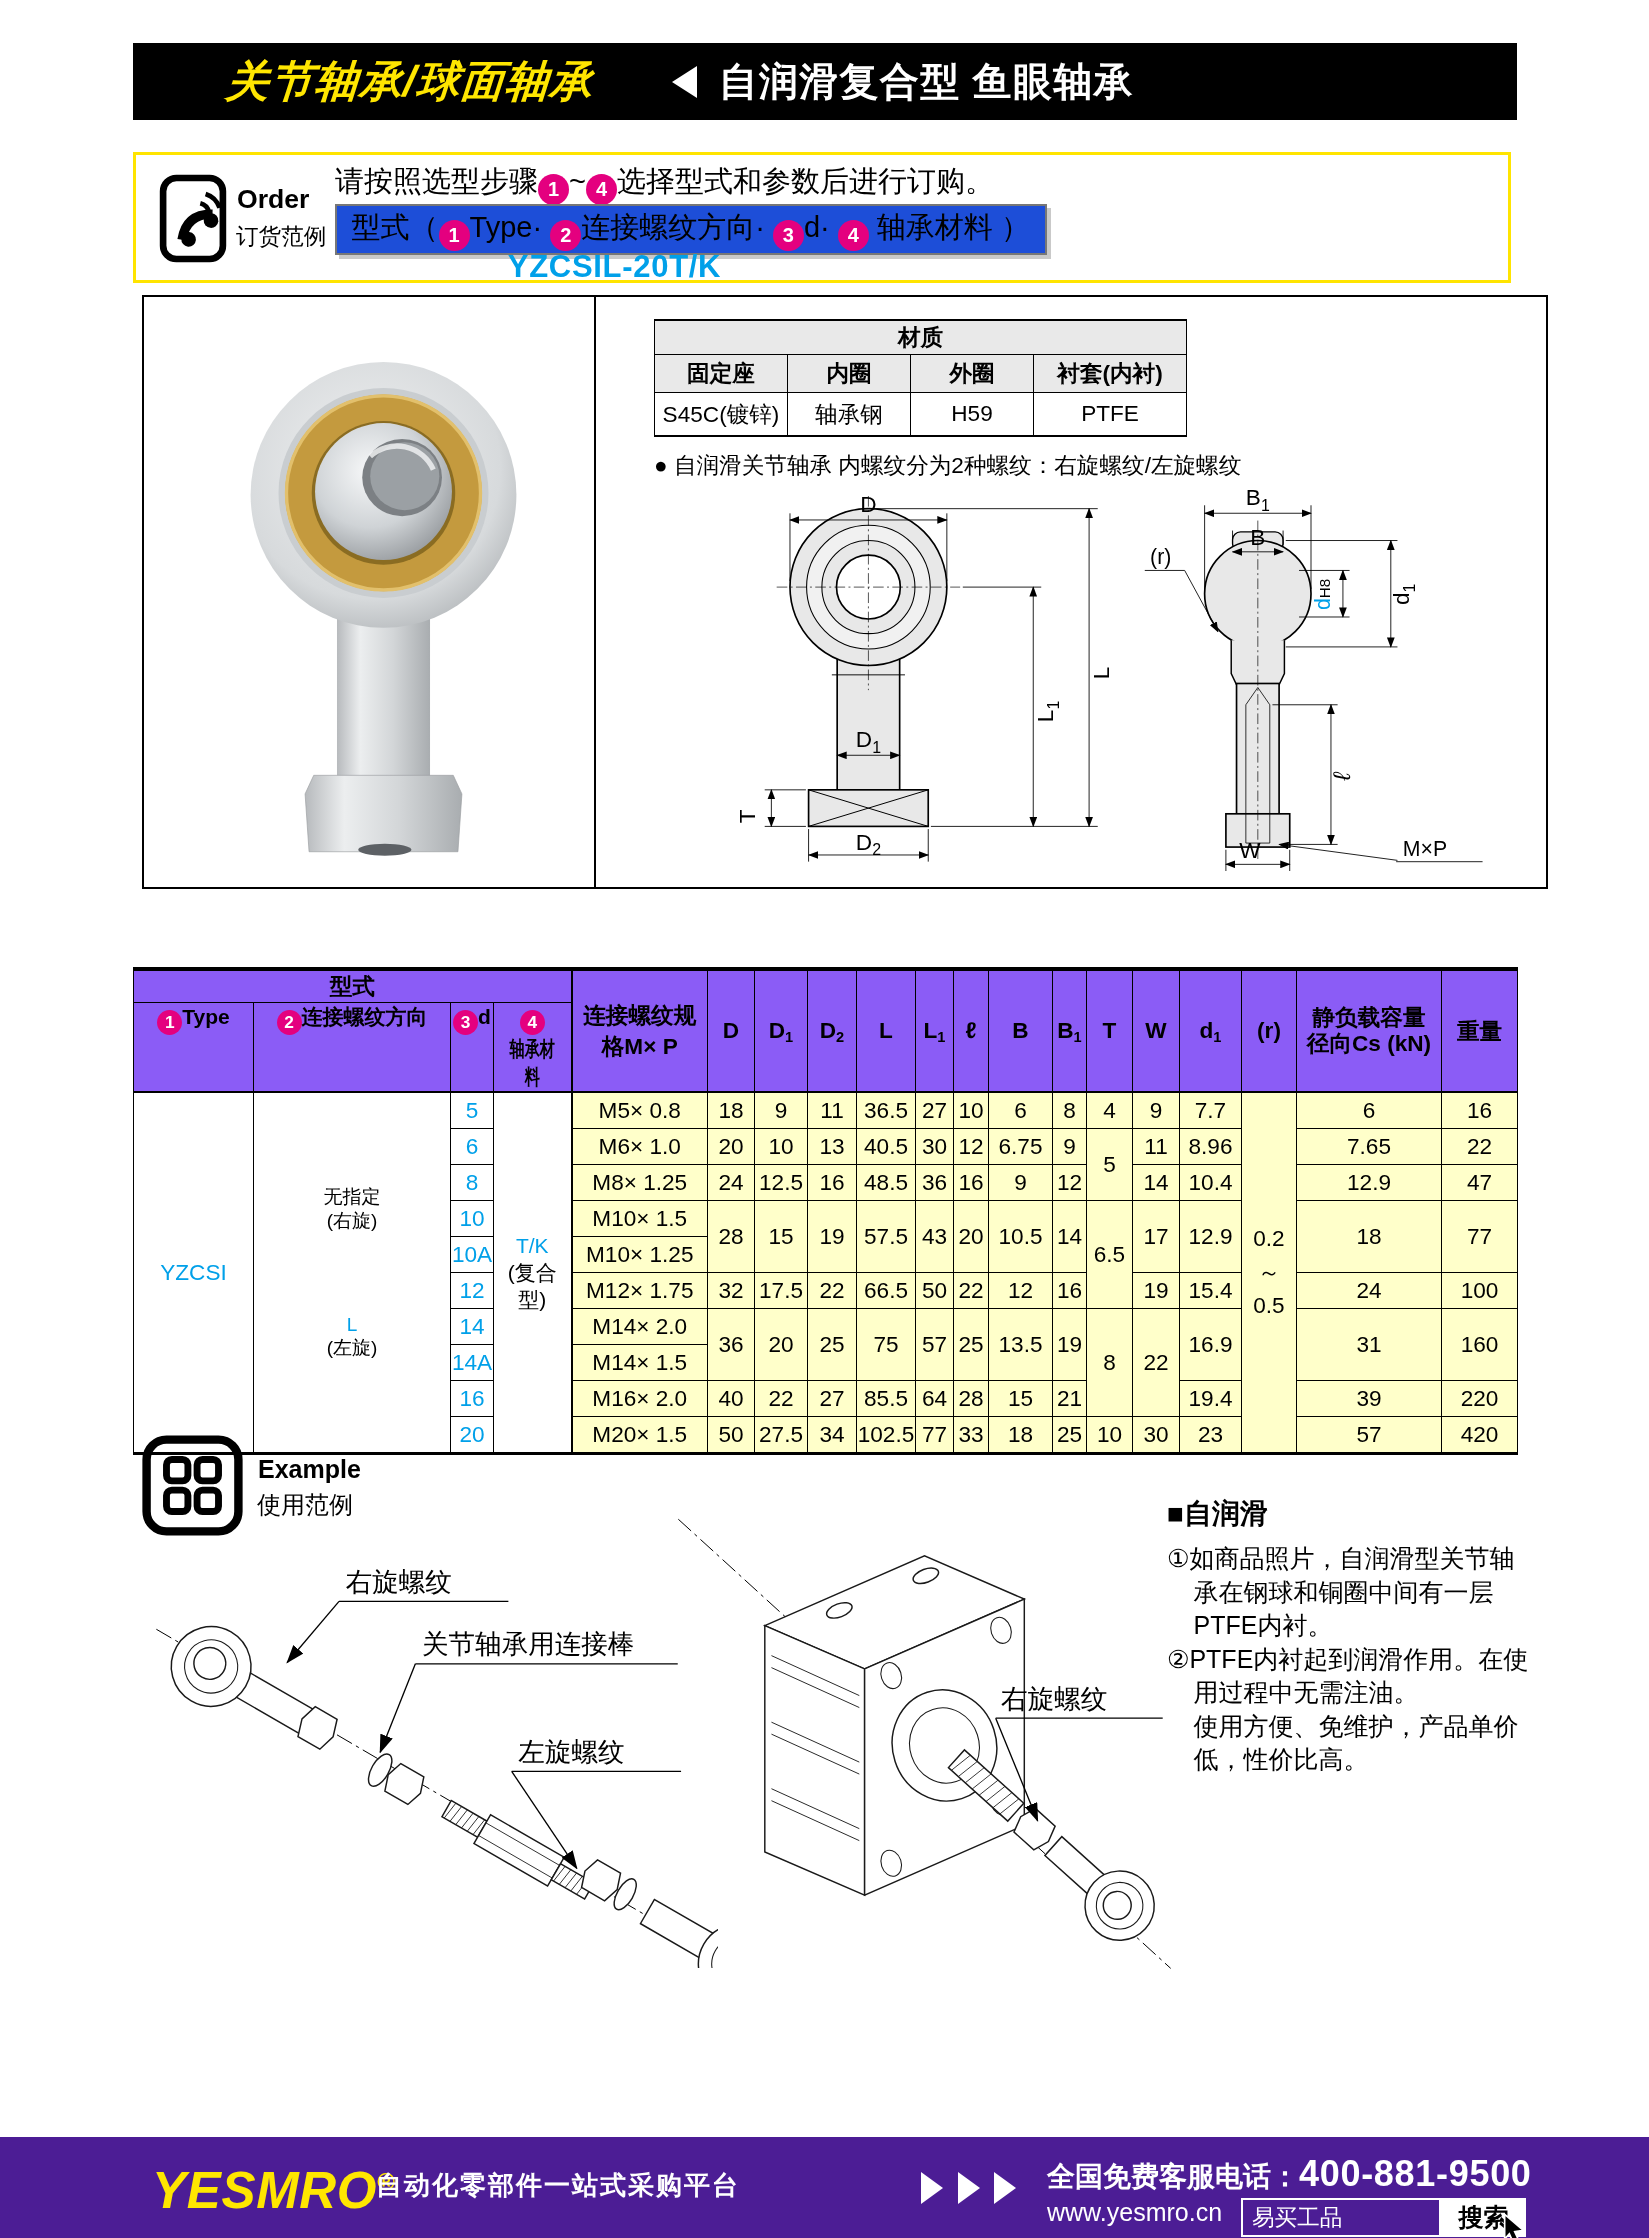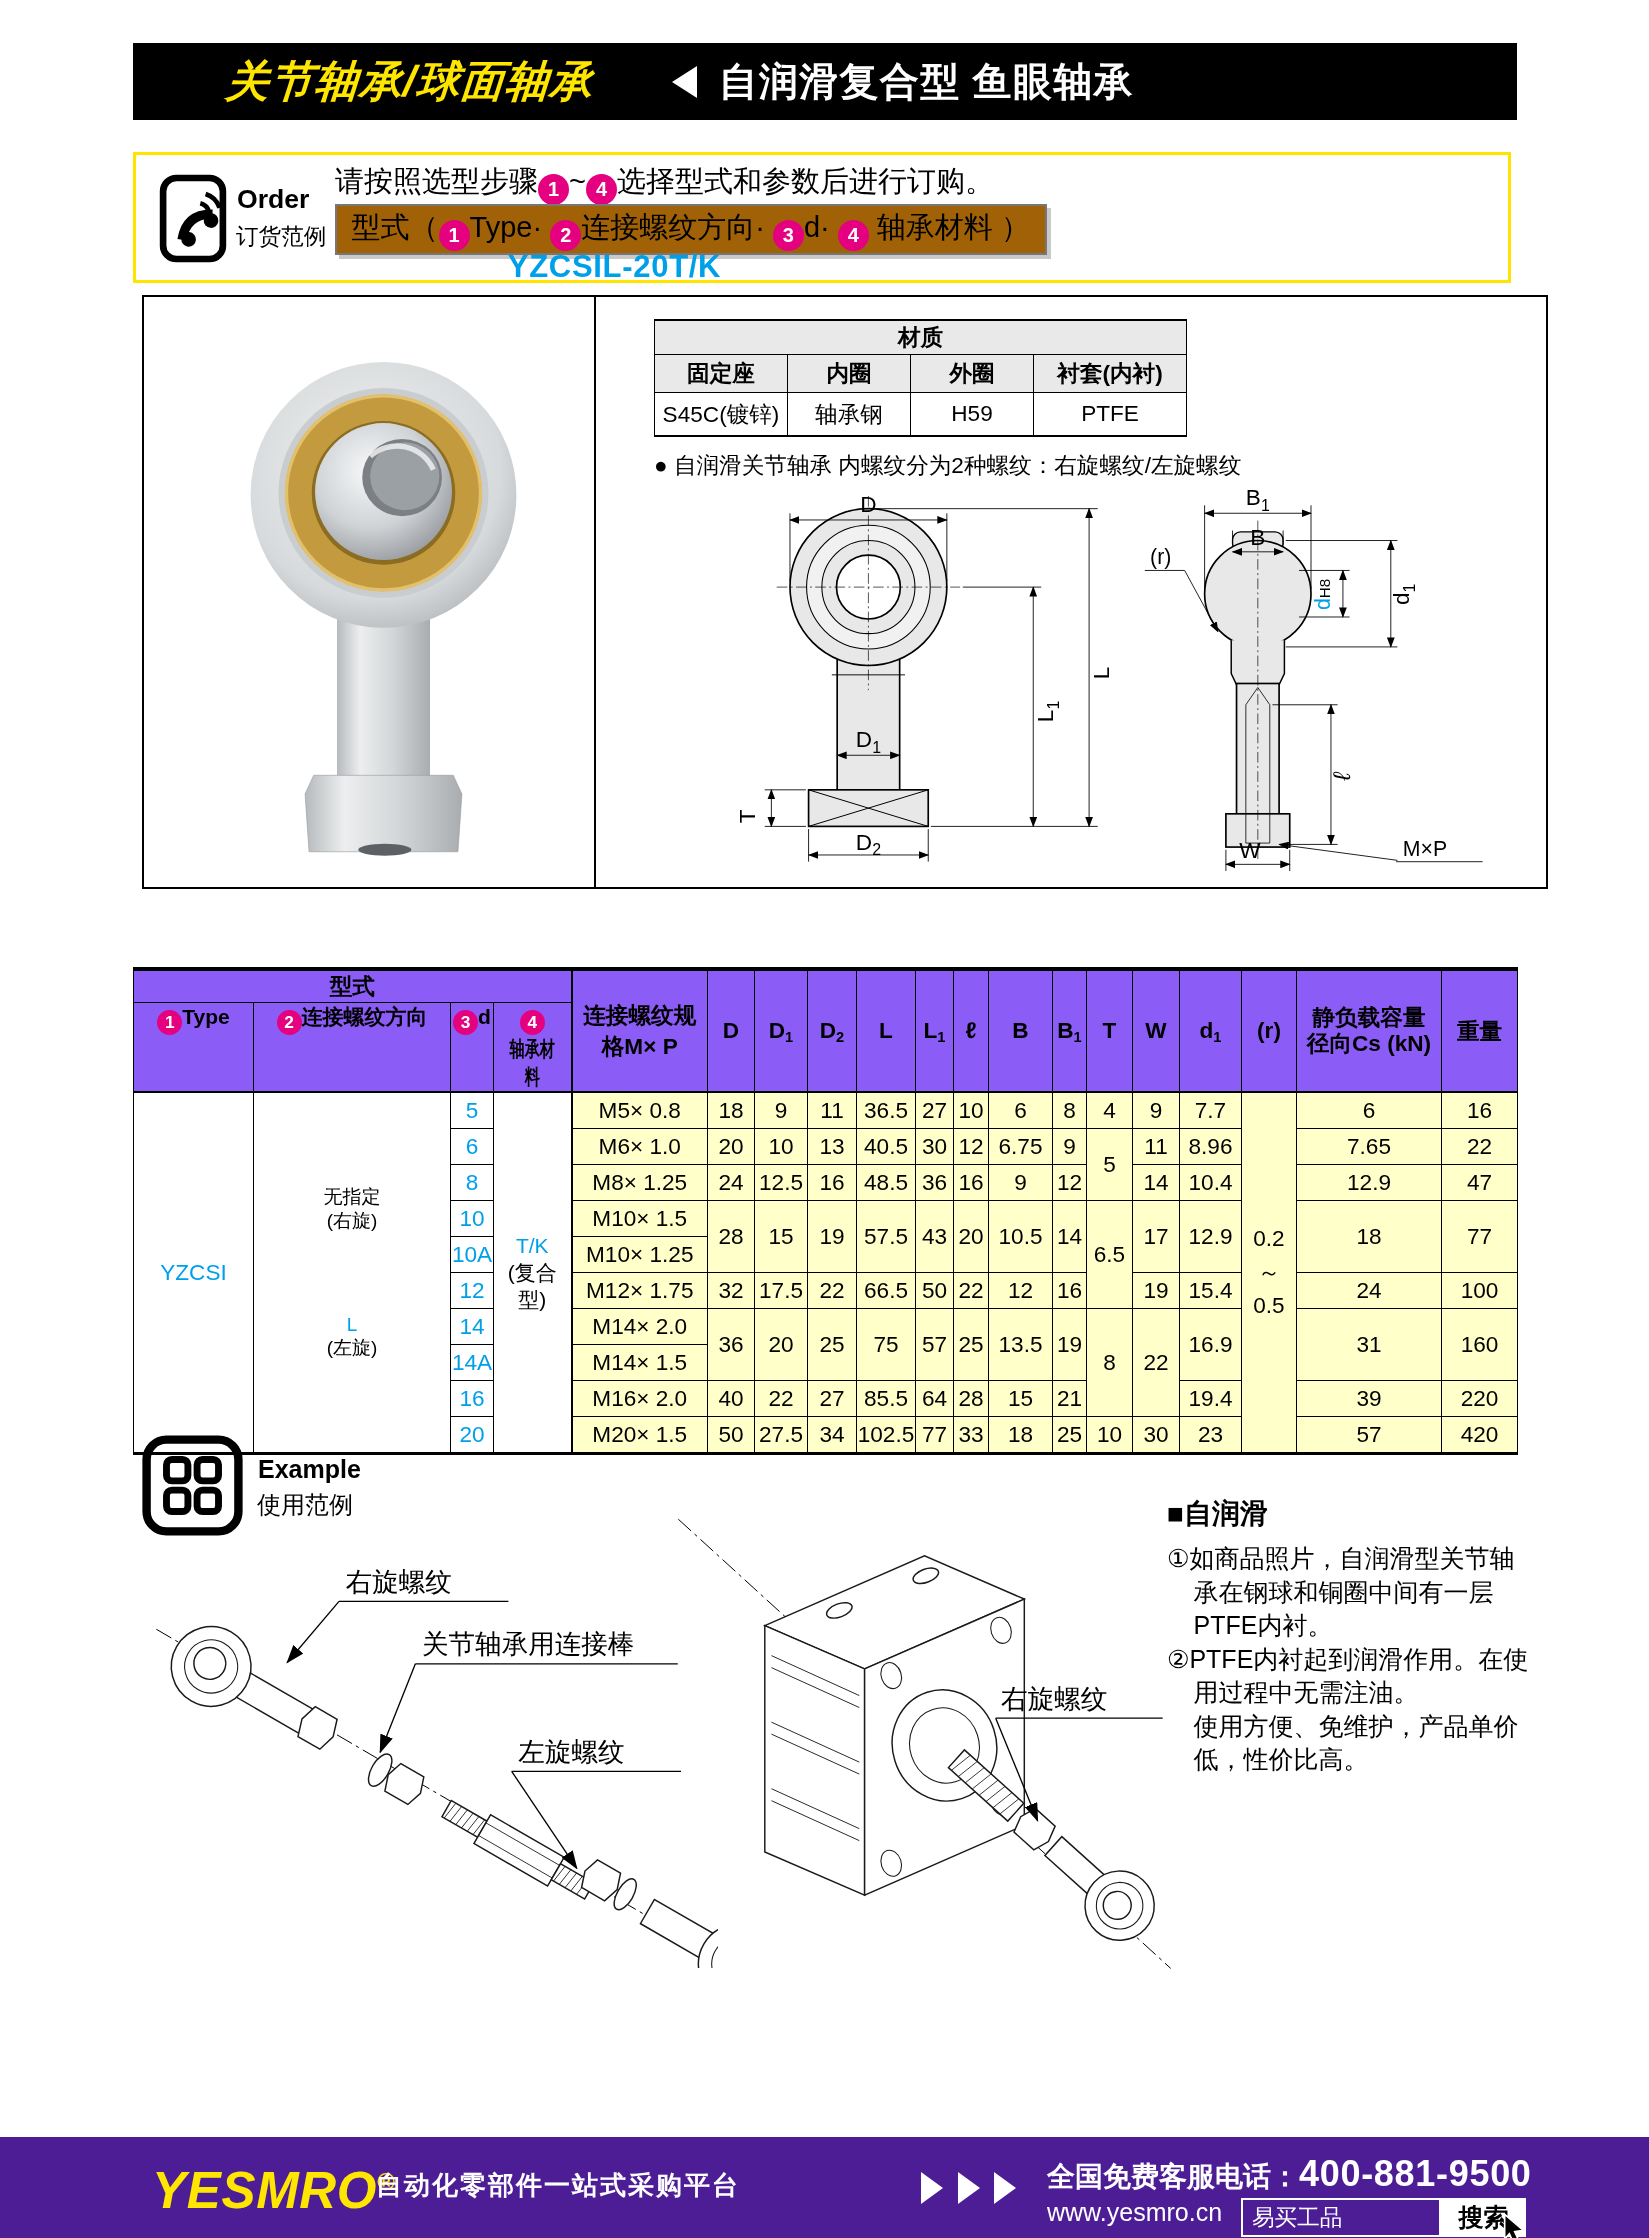--- a/index.html
+++ b/index.html
@@ -18,21 +18,21 @@
 
   
   .order-box{left:133px;top:152px;width:1372px;height:125px;border:3.3px solid #ffe400;}
   .order-en{left:101px;top:29px;font-size:26.6px;font-weight:bold;}
   .order-cn{left:100px;top:66px;font-size:22.6px;}
   .order-line1{left:199px;top:6.6px;font-size:29px;white-space:nowrap;}
   .cnum{display:inline-flex;align-items:center;justify-content:center;width:31px;height:31px;border-radius:50%;
         background:#e4007f;color:#fff;font-weight:bold;font-size:20px;vertical-align:-5.3px;}
   .cnum.small{width:25px;height:25px;font-size:17.3px;vertical-align:-4px;}
   .order-formula{left:199px;top:49px;font-size:29px;border:2px solid #777;box-shadow:4px 4px 0 #c9c9c9;
-                 padding:2px 14.6px;white-space:nowrap;background:#a16207;}
+                 padding:2px 14.6px;white-space:nowrap;background:#1d4ed8;}
   .order-code{left:199px;top:94px;width:559px;text-align:center;font-size:31px;font-weight:bold;color:#00a0e9;letter-spacing:0.7px;}
 
   
   .prod-sec{left:142px;top:295px;width:1374px;height:590px;border:2px solid #000;padding-left:28px;}
   .prod-vline{position:absolute;left:450px;top:0;height:100%;border-left:2px solid #000;}
 
   
   .mat-tbl{position:absolute;left:510px;top:22px;border-collapse:collapse;table-layout:fixed;}
   .mat-tbl td{border:1.3px solid #000;text-align:center;font-size:22.6px;}
   .mat-tbl .mt-title{background:#e9e9e9;font-weight:bold;height:31px;border-top:2.7px solid #000;}

